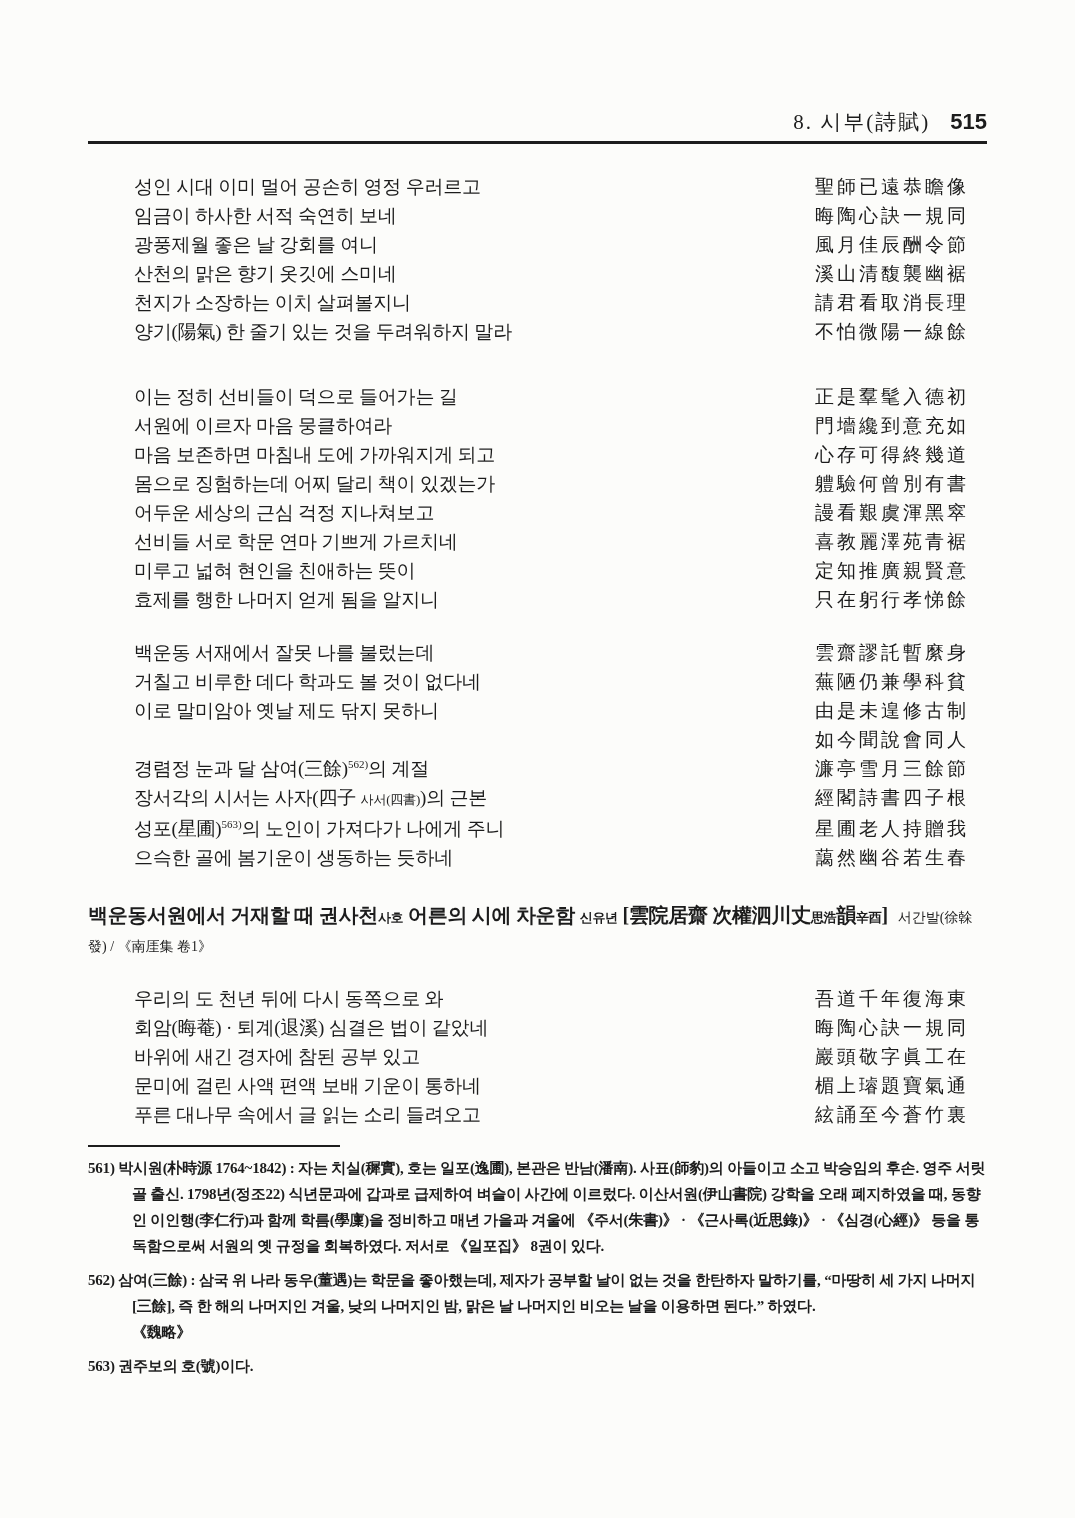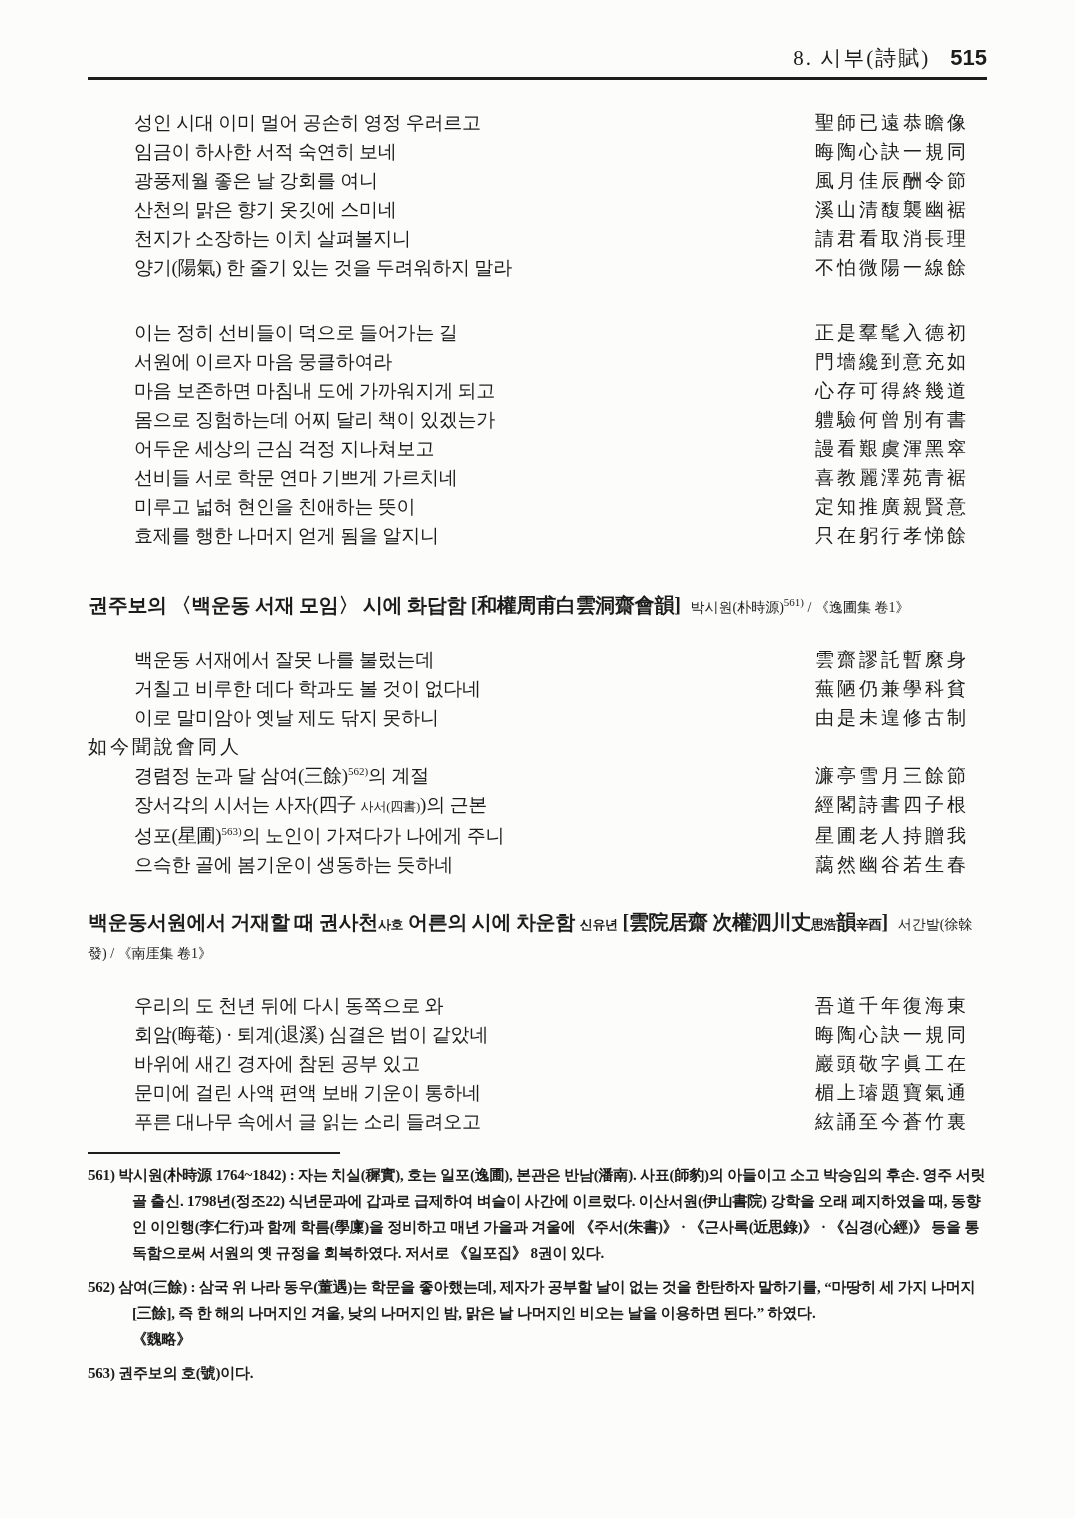--- a/index.html
+++ b/index.html
@@ -1,32 +1,32 @@
 <!DOCTYPE html>
 <html lang="ko"><head>
 <meta charset="utf-8">
 <style>
   html,body{margin:0;padding:0;background:#e9e7e2;}
   .page{
     width:1075px;height:1518px;margin:0 auto;box-sizing:border-box;
     background:#fcfcfa;color:#1c1c1c;
     font-family:"Liberation Serif","DejaVu Serif",serif;
-    padding:44px 88px 0 88px;position:relative;overflow:hidden;
+    padding:108px 88px 0 88px;position:relative;overflow:hidden;
   }
   
   .hdr{display:flex;justify-content:flex-end;align-items:baseline;gap:20px;
        border-bottom:3px solid #1d1d1d;padding-bottom:5px;}
   .hdr .chap{font-size:21px;letter-spacing:2px;}
   .hdr .pg{font-size:22px;font-weight:bold;font-family:"Liberation Sans","DejaVu Sans",sans-serif;}
   
   .stanza{margin-top:28px;}
   .stanza-2{margin-top:36px;}
   .stanza-3{margin-top:24px;}
   .stanza-4{margin-top:24px;}
-  .row{display:flex;align-items:baseline;line-height:29px;font-size:19px;}
+  .row{display:flex;align-items:baseline;line-height:29px;font-size:19px;justify-content:flex-end;}
   .row .ko{flex:1;padding-left:46px;letter-spacing:-0.2px;}
   .row .hj{width:172px;flex:none;letter-spacing:3px;white-space:nowrap;}
   .sm{font-size:13px;}
   sup.ref{font-size:11px;vertical-align:super;line-height:0;letter-spacing:0;}
   
   .title{font-size:20px;font-weight:bold;margin:42px 0 0 0;line-height:27px;letter-spacing:-0.3px;}
   .title-2{margin-top:30px;}
   .title .au{font-size:14px;font-weight:normal;margin-left:10px;letter-spacing:0;}
   .title .smt{font-size:13px;}
   
@@ -100,23 +100,20 @@
     <div class="row">
         <span class="ko">미루고 넓혀 현인을 친애하는 뜻이</span>
         <span class="hj">定知推廣親賢意</span>
       </div>
     <div class="row">
         <span class="ko">효제를 행한 나머지 얻게 됨을 알지니</span>
         <span class="hj">只在躬行孝悌餘</span>
       </div>
   </div>
 
-  <h2 class="title">
-    <span>권주보의 〈백운동 서재 모임〉 시에 화답함 [和權周甫白雲洞齋會韻]</span><span class="au"><span>박시원(朴時源)</span><sup class="ref">561)</sup><span> / 《逸圃集 卷1》</span></span>
-  </h2>
 
   <div class="stanza stanza-3">
     <div class="row">
         <span class="ko">백운동 서재에서 잘못 나를 불렀는데</span>
         <span class="hj">雲齋謬託暫縻身</span>
       </div>
     <div class="row">
         <span class="ko">거칠고 비루한 데다 학과도 볼 것이 없다네</span>
         <span class="hj">蕪陋仍兼學科貧</span>
       </div>

